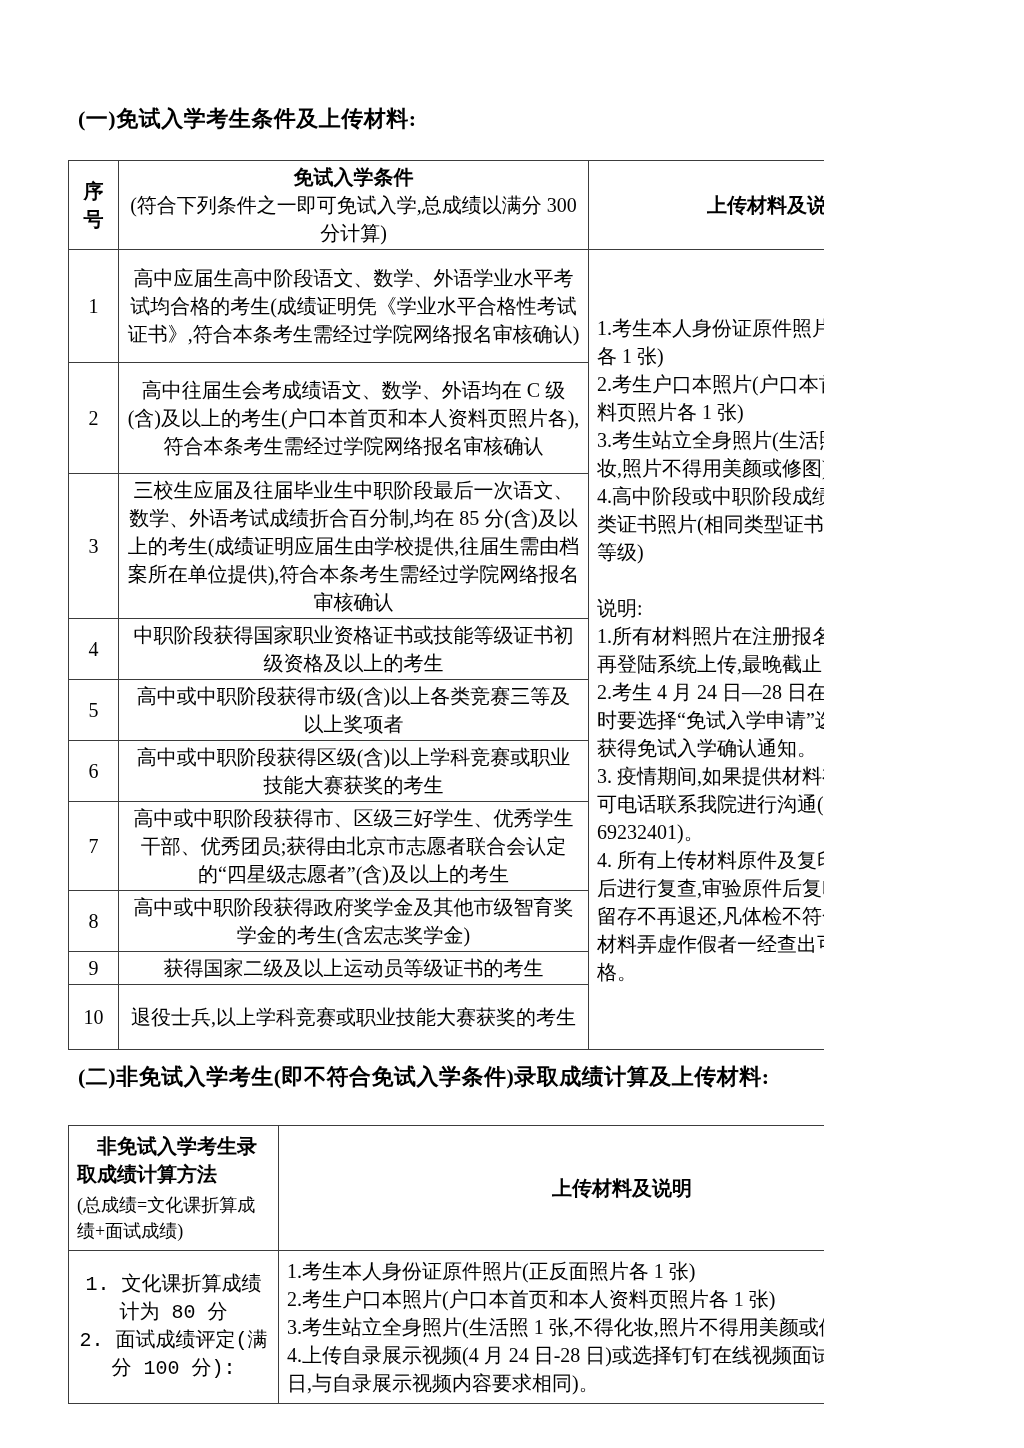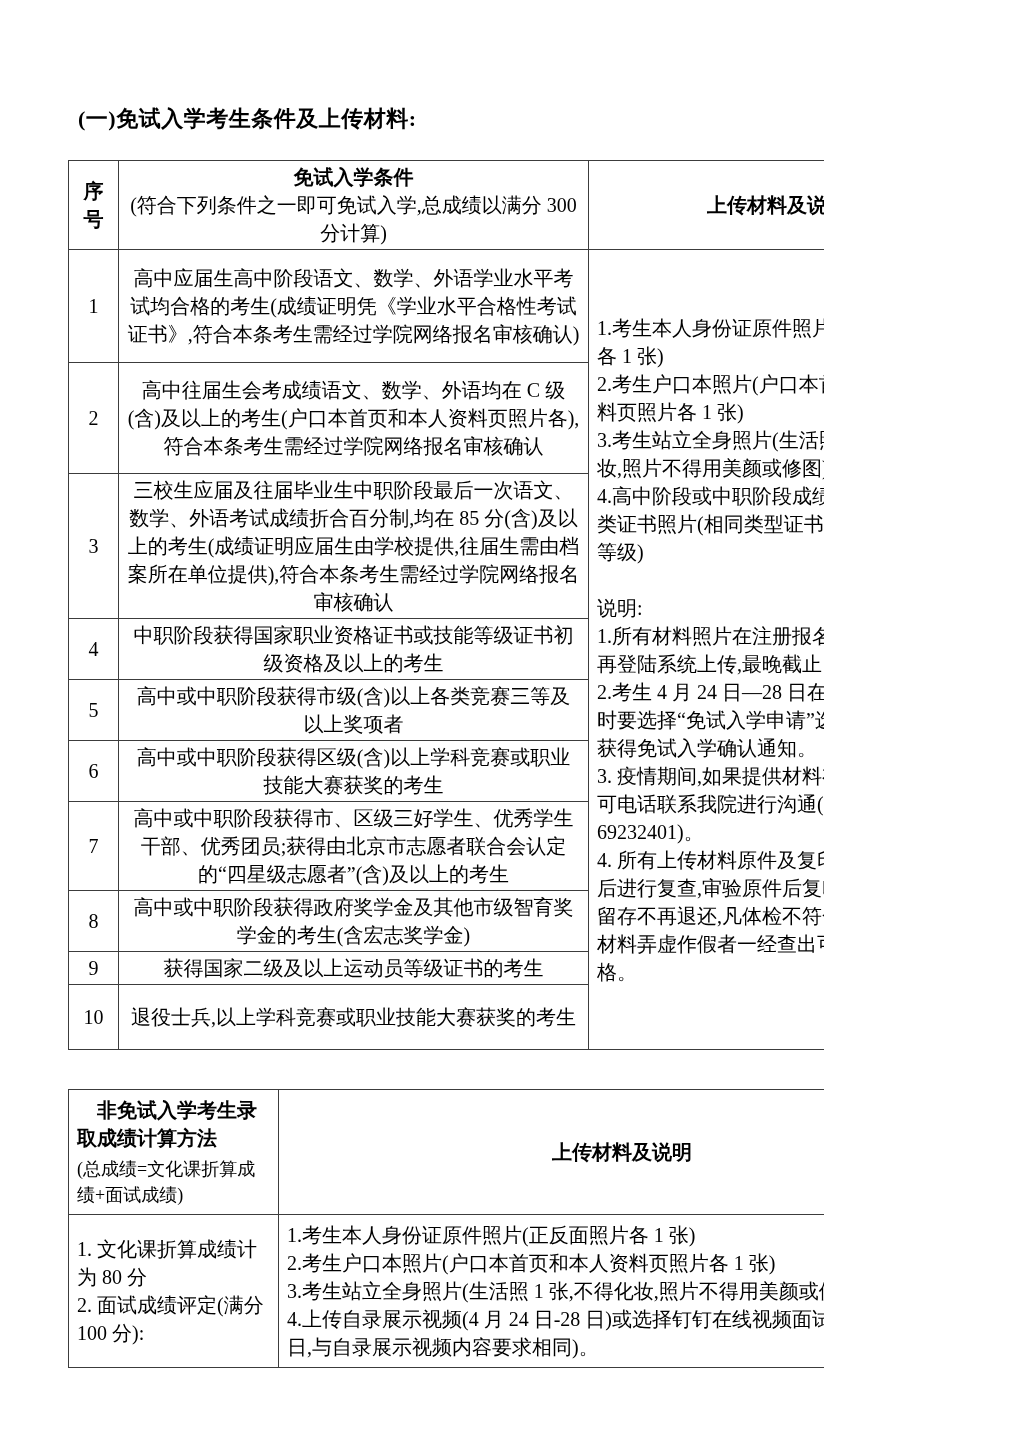--- a/index.html
+++ b/index.html
@@ -24,21 +24,21 @@
 
   table.doc-table {
     position: absolute;
     left: 68px;
     border-collapse: collapse;
     table-layout: fixed;
     width: 897px;
     margin-top: 17px;
   }
   #table1 { top: 143px; }
-  #table2 { top: 1072px; }
+  #table2 { top: 1108px; }
 
   table.doc-table td {
     border: 1px solid #3c3c3c;
     font-size: 20px;
     line-height: 28px;
     vertical-align: middle;
     padding: 2px 8px;
   }
 
   
@@ -73,21 +73,21 @@
 
   
   #table2 col.c-method { width: 210px; }
   #table2 col.c-mat2   { width: 687px; }
   #table2 tr.hdr2 { height: 124px; }
   #table2 tr.body2 { height: 133px; }
   #table2 td.method-hdr-cell { text-align: left; padding: 6px 8px; }
   #table2 td.method-hdr-cell .method-title { font-weight: bold; text-indent: 1em; white-space: pre-line; }
   #table2 td.method-hdr-cell .method-sub { font-size: 18px; line-height: 26px; white-space: pre-line; margin-top: 4px; }
   #table2 td.materials-hdr-cell { text-align: center; font-weight: bold; }
-  #table2 td.method-body-cell { white-space: pre-line; text-align: left; padding: 6px 8px; }
+  #table2 td.method-body-cell { white-space: pre-line; text-align: center; padding: 6px 8px; font-family: Liberation Mono, monospace; }
   #table2 td.materials-body-cell { white-space: pre-line; text-align: left; padding: 6px 8px; vertical-align: middle; }
 </style>
 </head>
 <body>
 
 <div class="page">
 
   <div class="section-title" id="section1-title">(一)免试入学考生条件及上传材料:</div>
 
   <table class="doc-table" id="table1">
@@ -152,20 +152,21 @@
         <td class="no-cell">9</td>
         <td class="cond-cell">获得国家二级及以上运动员等级证书的考生</td>
       </tr>
       <tr class="r10">
         <td class="no-cell">10</td>
         <td class="cond-cell">退役士兵,以上学科竞赛或职业技能大赛获奖的考生</td>
       </tr>
     </tbody>
   </table>
 
+  <div class="section-title" id="section2-title">(二)非免试入学考生(即不符合免试入学条件)录取成绩计算及上传材料:</div>
 
   <table class="doc-table" id="table2">
     <colgroup>
       <col class="c-method">
         <col class="c-mat2">
     </colgroup>
     <tbody>
       <tr class="hdr2">
         <td class="method-hdr-cell">
           <div class="method-title">非免试入学考生录取成绩计算方法</div>

